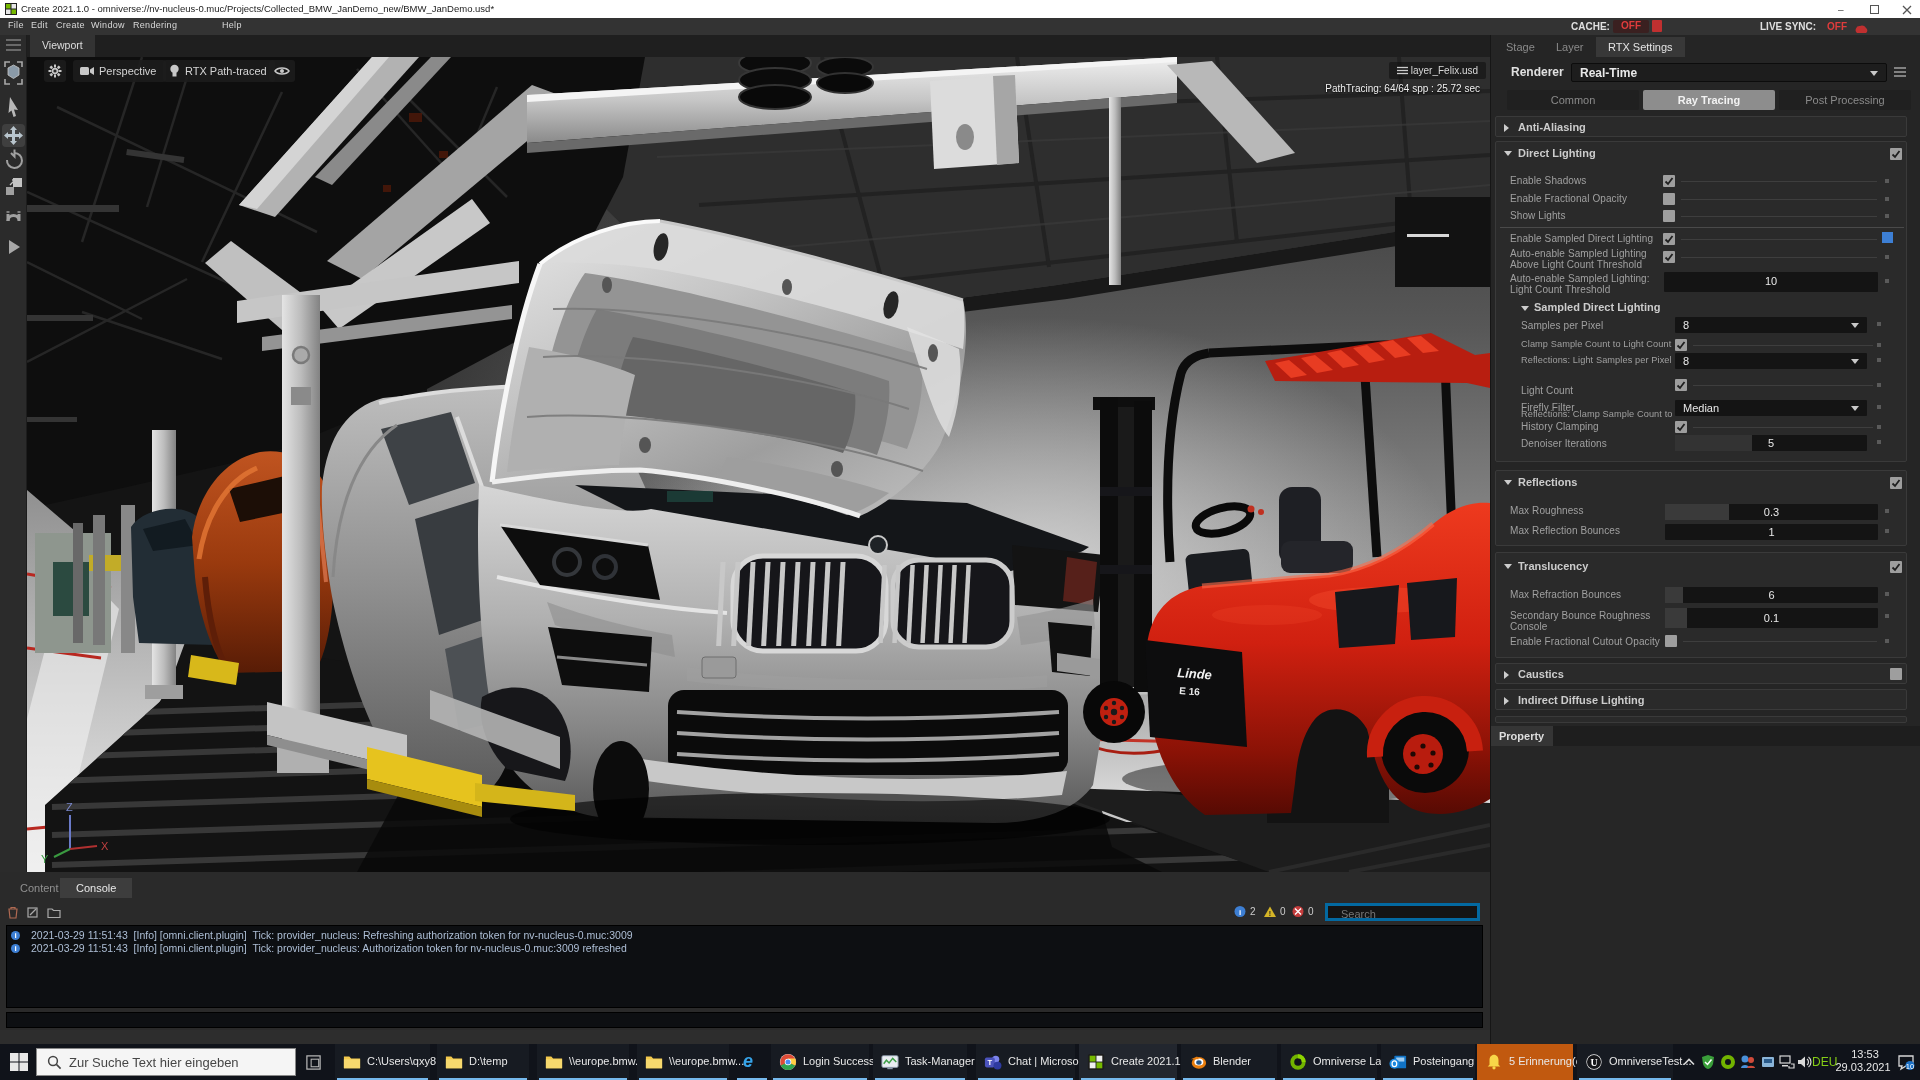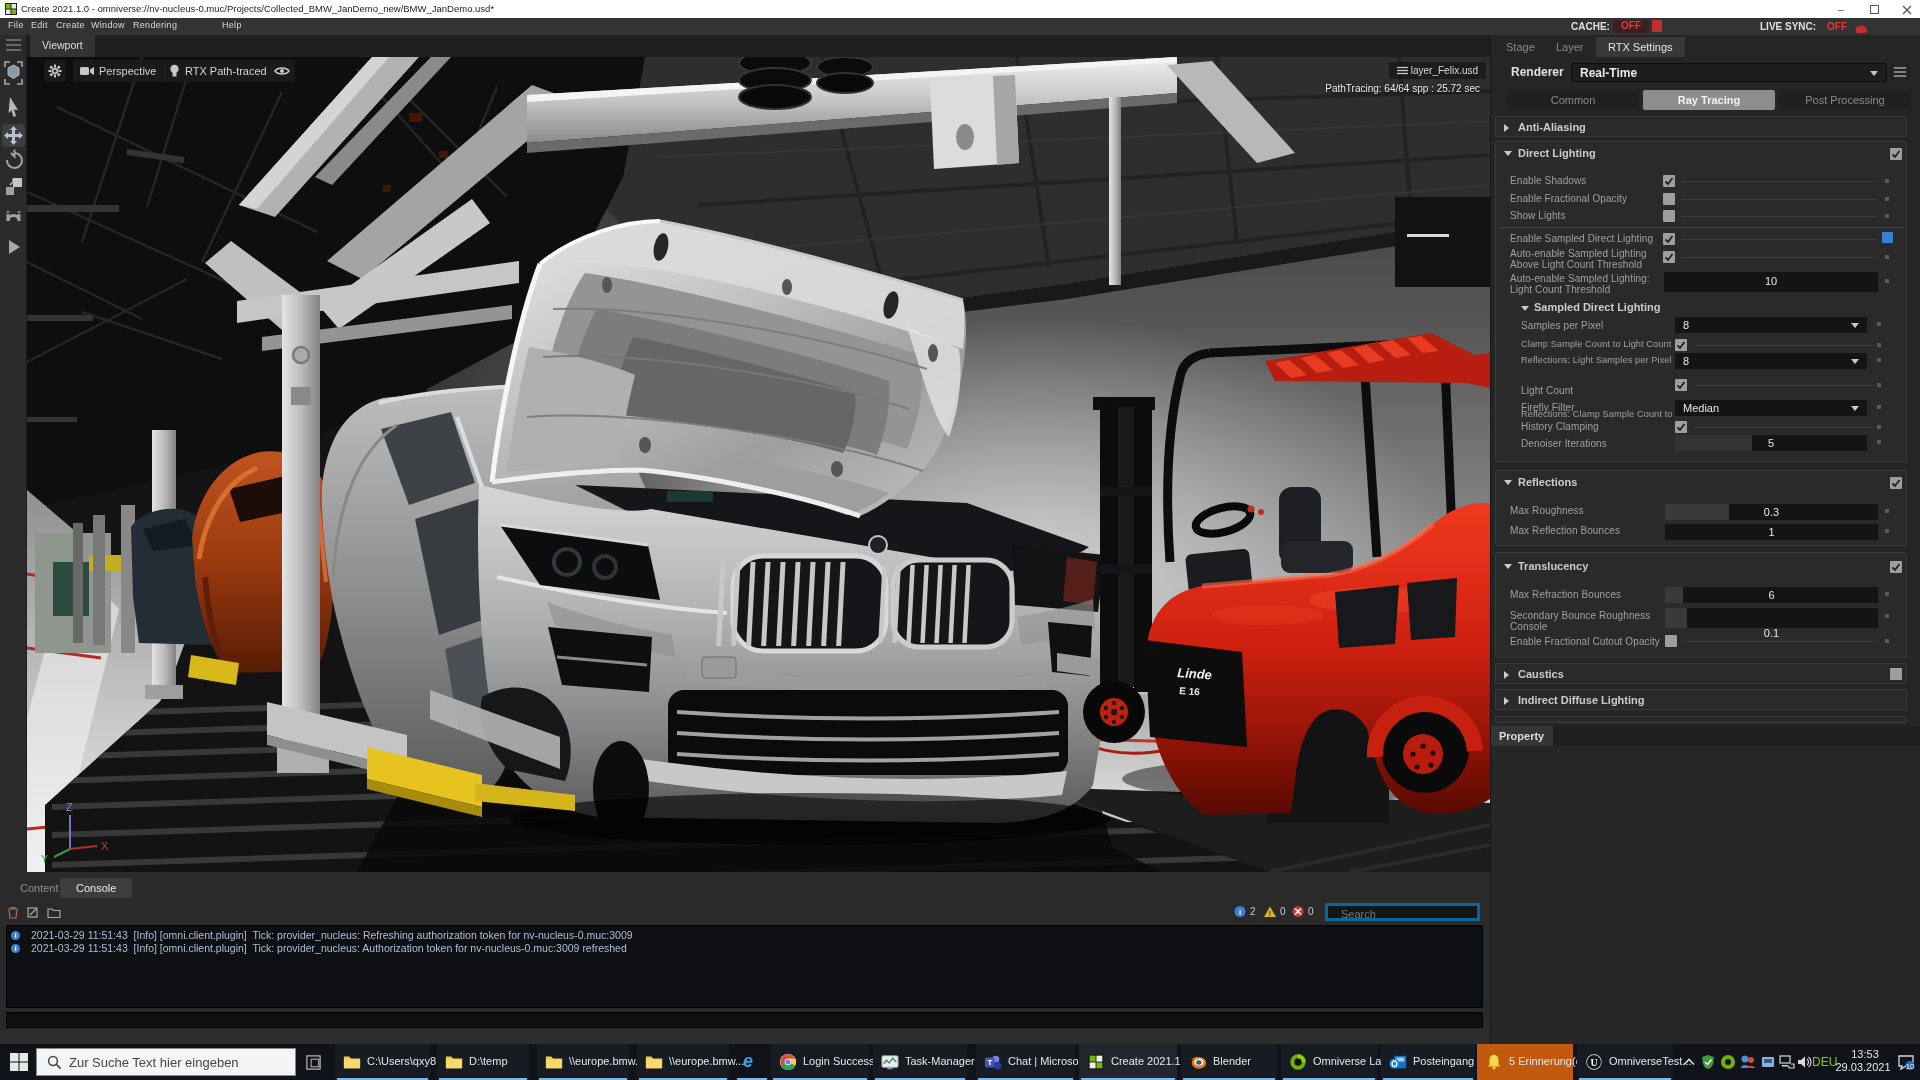--- a/index.html
+++ b/index.html
@@ -741,21 +741,21 @@
       <div class="cb" style="left:394px; top:8px;">
           <svg width="12" height="12" viewBox="0 0 12 12" style="position:absolute;left:0;top:0;">
             <path d="M2.5,6.5 L5,9 L9.5,3" stroke="#1f1f1f" stroke-width="1.8" fill="none"></path>
           </svg>
         </div>
       <div class="lbl" style="top:36px;">Max Refraction Bounces</div>
       <div class="field" style="left:169px; top:34px; width:213px; height:16px; padding-top:2px;"><span style="position:absolute; left:0; top:0; width:18px; height:16px; background:#3a3a3a;"></span><span style="position:relative;">6</span></div>
       <div class="sdot" style="left:389px; top:39px;"></div>
       <div class="lbl" style="top:57px;">Secondary Bounce Roughness</div>
       <div class="lbl" style="top:68px;">Console</div>
-      <div class="field" style="left:169px; top:55px; width:213px; height:20px; padding-top:19px;"><span style="position:absolute; left:0; top:0; width:22px; height:20px; background:#3a3a3a;"></span><span style="position:relative;">0.1</span></div>
+      <div class="field" style="left:169px; top:55px; width:213px; height:20px; padding-top:4px;"><span style="position:absolute; left:0; top:0; width:22px; height:20px; background:#3a3a3a;"></span><span style="position:relative;">0.1</span></div>
       <div class="sdot" style="left:389px; top:61px;"></div>
       <div class="lbl" style="top:83px;">Enable Fractional Cutout Opacity</div>
       <div class="cb" style="left:169px; top:82px;"></div>
       <div class="sline" style="left:187px; top:88px; width:194px;"></div>
       <div class="sdot" style="left:389px; top:86px;"></div>
     </div>
 
     <div class="sect" style="top:628px; height:21px;">
       <span class="arr-r" style="left:8px; top:7px;"></span>
       <span class="shead" style="left:22px;">Caustics</span>

